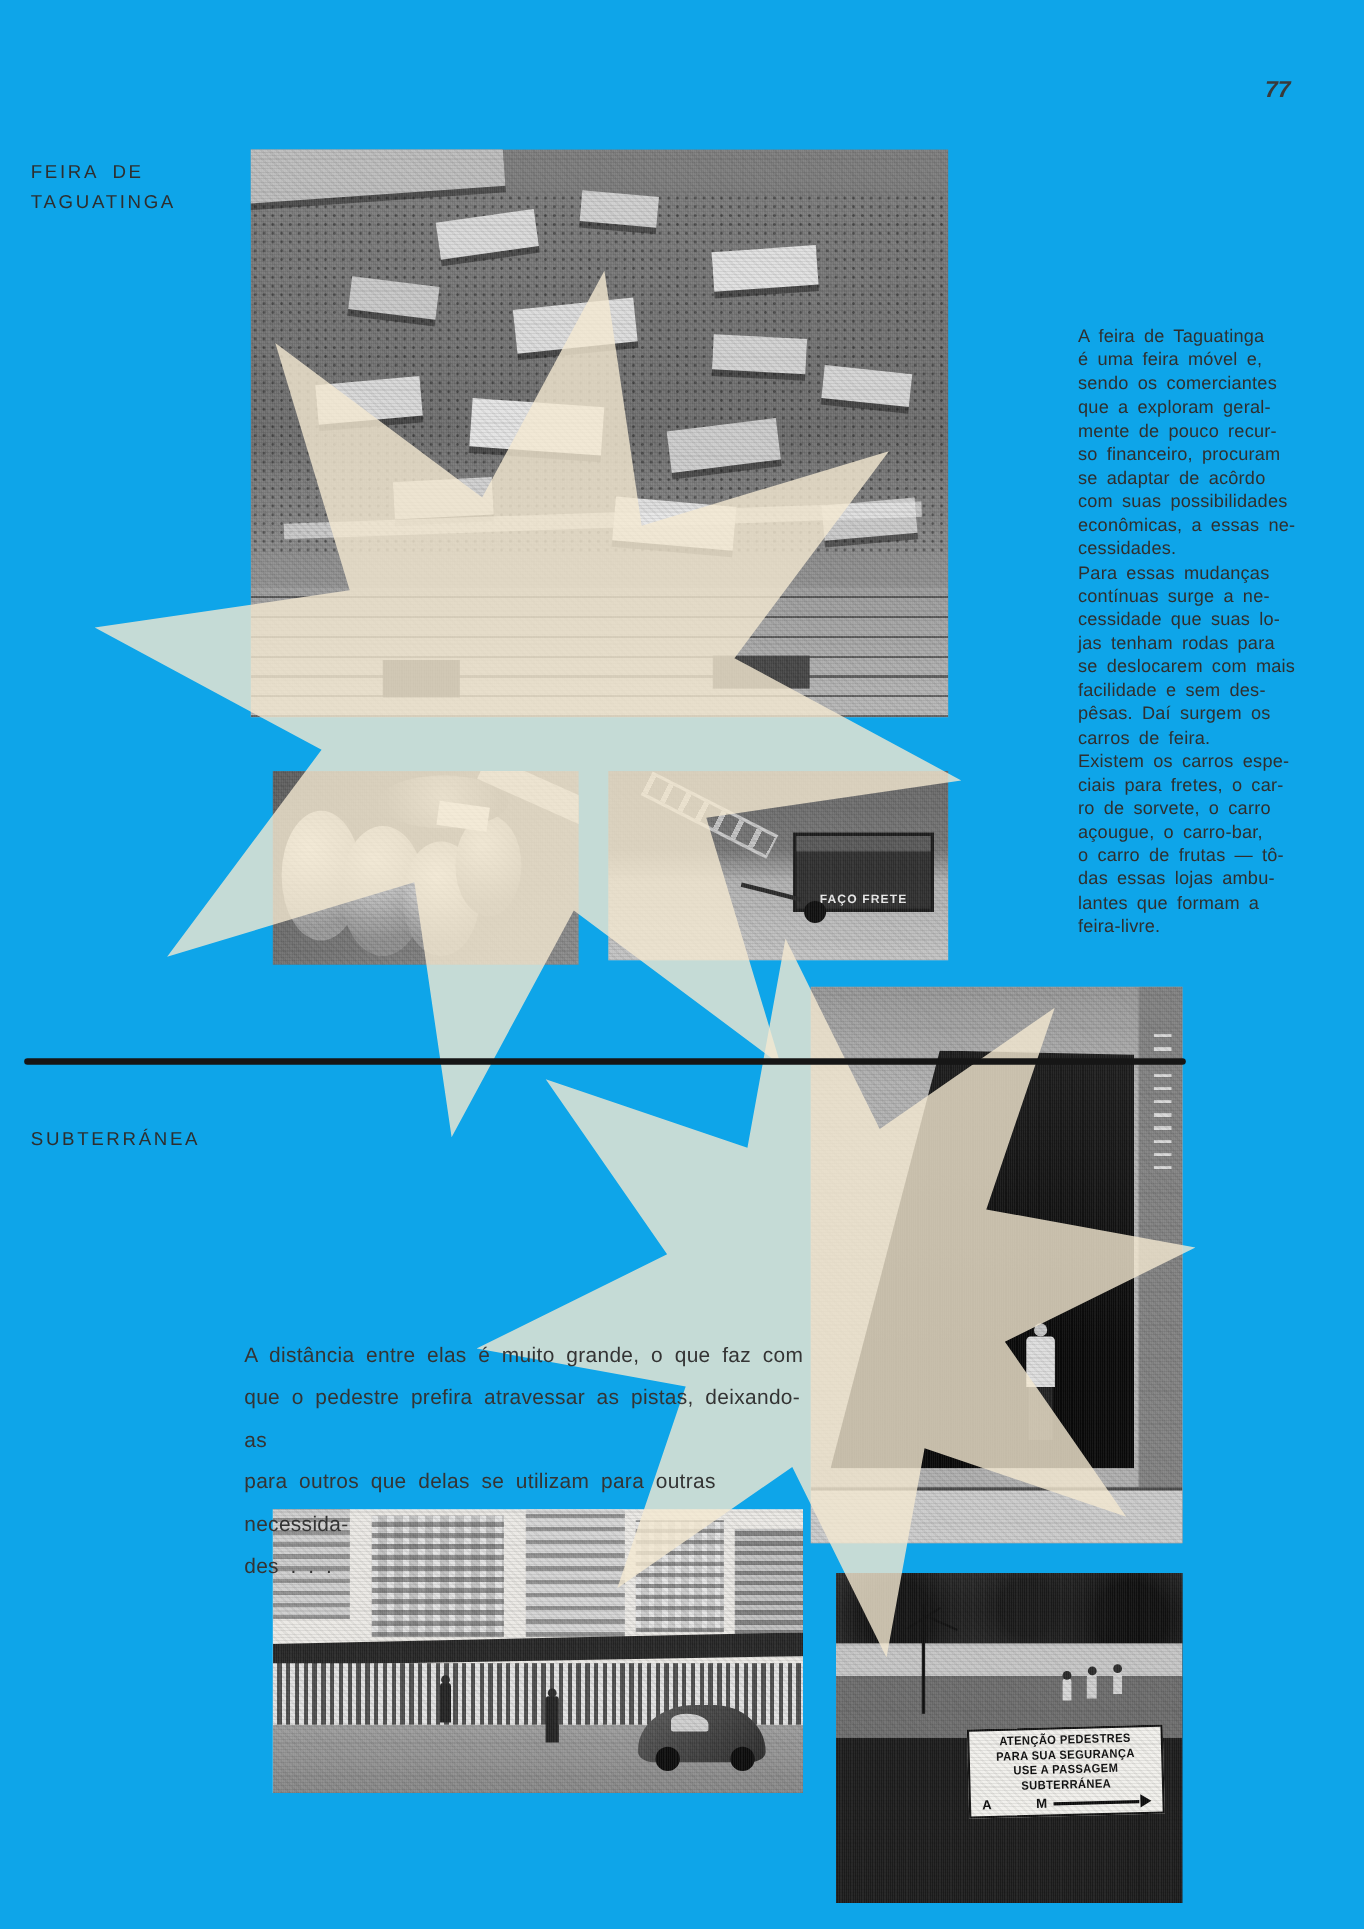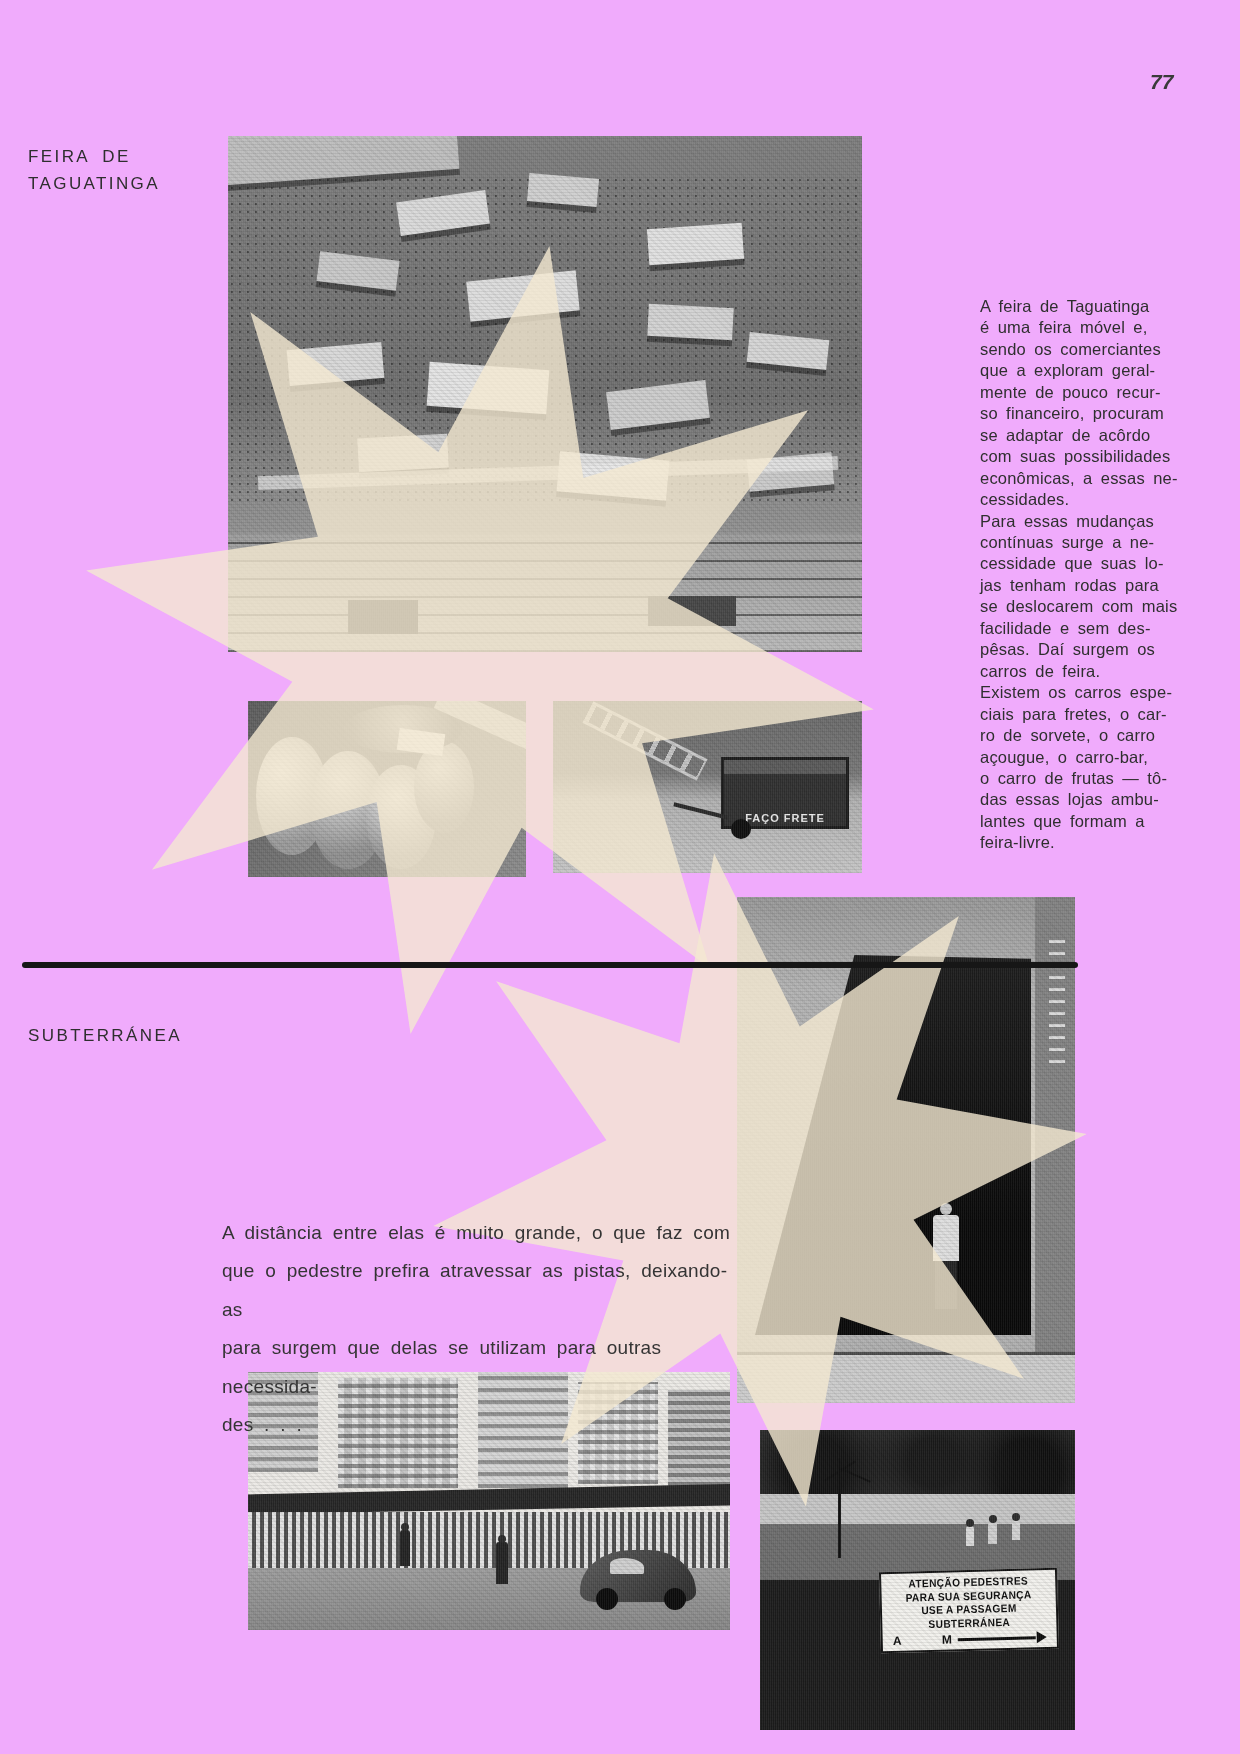--- a/index.html
+++ b/index.html
@@ -1,18 +1,18 @@
 <!DOCTYPE html>
 <html><head>
 <meta charset="utf-8">
 <style>
   html,body{margin:0;padding:0;background:#e9e7e2;}
   #page{
     position:relative;width:1240px;height:1754px;margin:0 auto;
-    background:#f0abfc;overflow:hidden;
+    background:#0ea5e9;overflow:hidden;
     font-family:"Liberation Sans", sans-serif;color:#333;
   }
   
   .star{
     position:absolute;opacity:.8;pointer-events:none;z-index:3;
     clip-path:polygon(100% 50%,72.2% 59.2%,85.4% 85.4%,59.2% 72.2%,50% 100%,40.8% 72.2%,14.6% 85.4%,27.8% 59.2%,0% 50%,27.8% 40.8%,14.6% 14.6%,40.8% 27.8%,50% 0%,59.2% 27.8%,85.4% 14.6%,72.2% 40.8%);
   }
   
   .kicker{
     position:absolute;left:28px;font-size:17px;letter-spacing:2.4px;
@@ -155,21 +155,21 @@
     <div style="position:absolute;left:178px;top:118px;width:20px;height:20px;border-radius:50%;background:#101010;"></div>
     <div style="position:absolute;left:120px;top:108px;width:56px;height:4px;background:#2a2a2a;transform:rotate(14deg);"></div>
   </div>
 
   <div class="rule"></div>
 
   <div class="kicker" style="top:1022px;">SUBTERRÁNEA</div>
 
   <div class="para" style="top:1214px;">A distância entre elas é muito grande, o que faz com
 que o pedestre prefira atravessar as pistas, deixando-as
-para surgem que delas se utilizam para outras necessida-
+para outros que delas se utilizam para outras necessida-
 des . . .</div>
 
   <div class="photo grain" style="left:737px;top:897px;width:338px;height:506px;
               background:linear-gradient(180deg,#989898 0%,#b2b2b2 18%,#b6b6b6 80%,#a5a5a5 100%);">
     <div style="position:absolute;right:0;top:0;width:40px;height:100%;background:#828282;"></div>
     <div style="position:absolute;right:10px;top:36px;width:16px;height:130px;
                 background:repeating-linear-gradient(0deg,#d8d8d8 0 3px,rgba(0,0,0,0) 3px 12px);"></div>
     <div style="position:absolute;left:18px;top:58px;width:276px;height:380px;
                 background:linear-gradient(180deg,#1e1e1e,#0a0a0a 70%);
                 clip-path:polygon(36% 0%,100% 1%,100% 100%,0% 100%);"></div>

